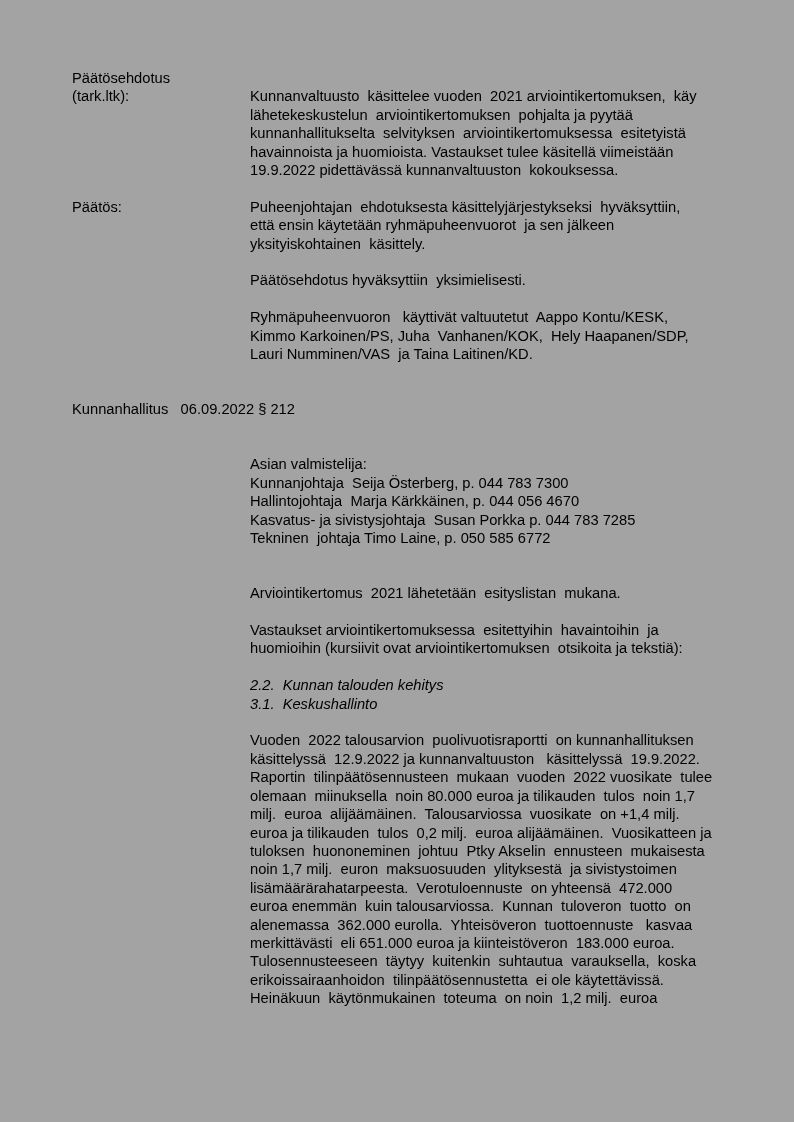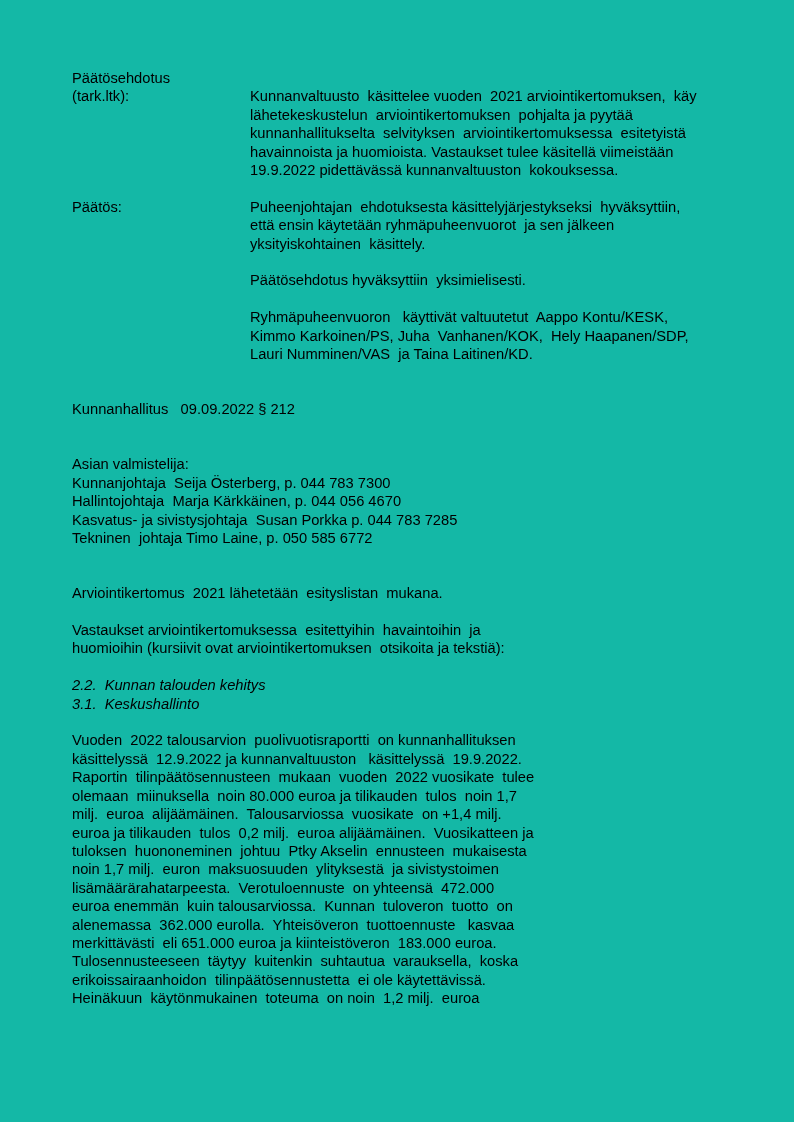--- a/index.html
+++ b/index.html
@@ -4,21 +4,21 @@
 <style>
   html, body {
     margin: 0;
     padding: 0;
     background: #ffffff;
   }
   .page {
     position: relative;
     width: 794px;
     height: 1122px;
-    background: #14b8a6;
+    background: #a3a3a3;
     color: #000000;
     font-family: "Liberation Sans", sans-serif;
     font-size: 14.7px;
     line-height: 18.4px;
     overflow: hidden;
   }
   .content {
     position: absolute;
     top: 69px;
     left: 72px;
@@ -37,21 +37,21 @@
   }
   .body-col {
     flex: 1 1 auto;
     min-width: 0;
   }
   .offset-one-line {
     padding-top: 18.4px;
   }
   .gap-1 { margin-top: 18.4px; }
   .gap-2 { margin-top: 36.8px; }
-  .indent { }
+  .indent { margin-left: 178px; }
   .underlined { text-decoration: underline; }
   .italic { font-style: italic; }
 </style>
 </head>
 <body>
 
 <div class="page">
   <div class="content">
 
     <div class="row">
@@ -72,21 +72,21 @@
         <div class="pre">Puheenjohtajan  ehdotuksesta käsittelyjärjestykseksi  hyväksyttiin,
 että ensin käytetään ryhmäpuheenvuorot  ja sen jälkeen
 yksityiskohtainen  käsittely.</div>
         <div class="pre gap-1">Päätösehdotus hyväksyttiin  yksimielisesti.</div>
         <div class="pre gap-1">Ryhmäpuheenvuoron   käyttivät valtuutetut  Aappo Kontu/KESK,
 Kimmo Karkoinen/PS, Juha  Vanhanen/KOK,  Hely Haapanen/SDP,
 Lauri Numminen/VAS  ja Taina Laitinen/KD.</div>
       </div>
     </div>
 
-    <div class="pre gap-2">Kunnanhallitus   09.09.2022 § 212</div>
+    <div class="pre gap-2">Kunnanhallitus   06.09.2022 § 212</div>
 
     <div class="indent gap-2">
       <div class="pre">Asian valmistelija:</div>
       <div class="pre">Kunnanjohtaja  Seija Österberg, p. 044 783 7300
 Hallintojohtaja  Marja Kärkkäinen, p. 044 056 4670
 Kasvatus- ja sivistysjohtaja  Susan Porkka p. 044 783 7285
 Tekninen  johtaja Timo Laine, p. 050 585 6772</div>
     </div>
 
     <div class="indent pre gap-2">Arviointikertomus  2021 lähetetään  esityslistan  mukana.</div>

